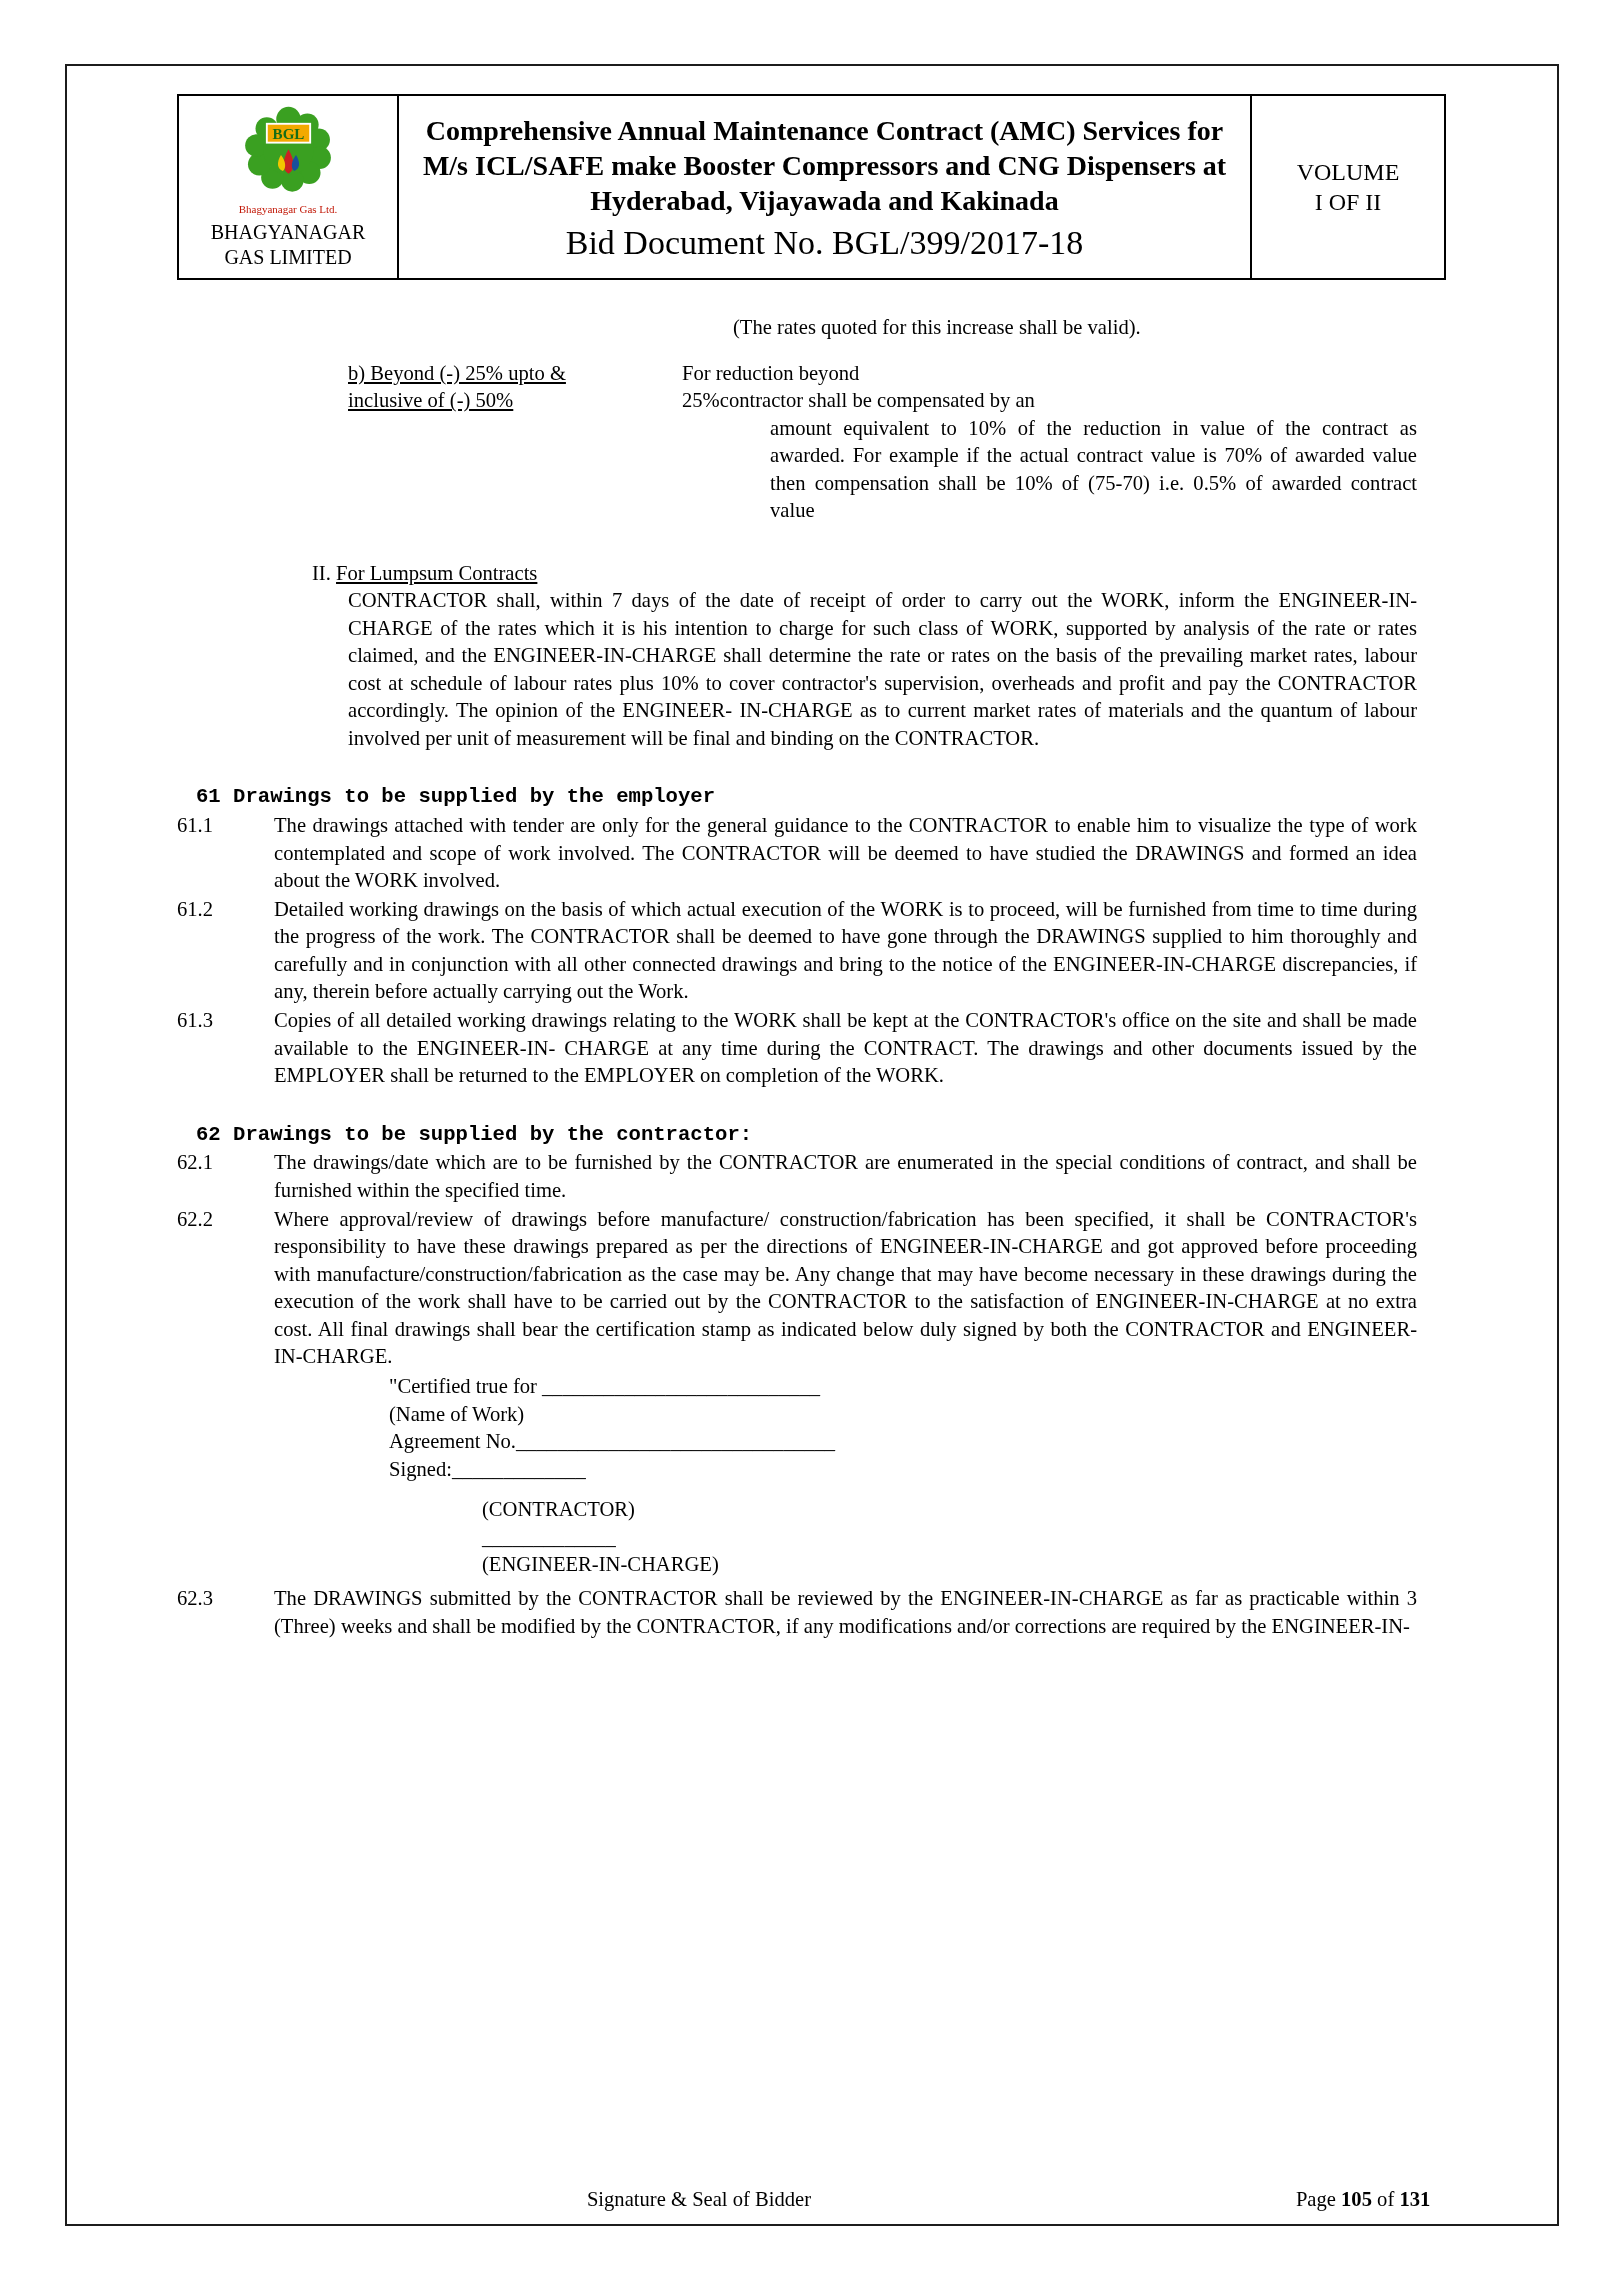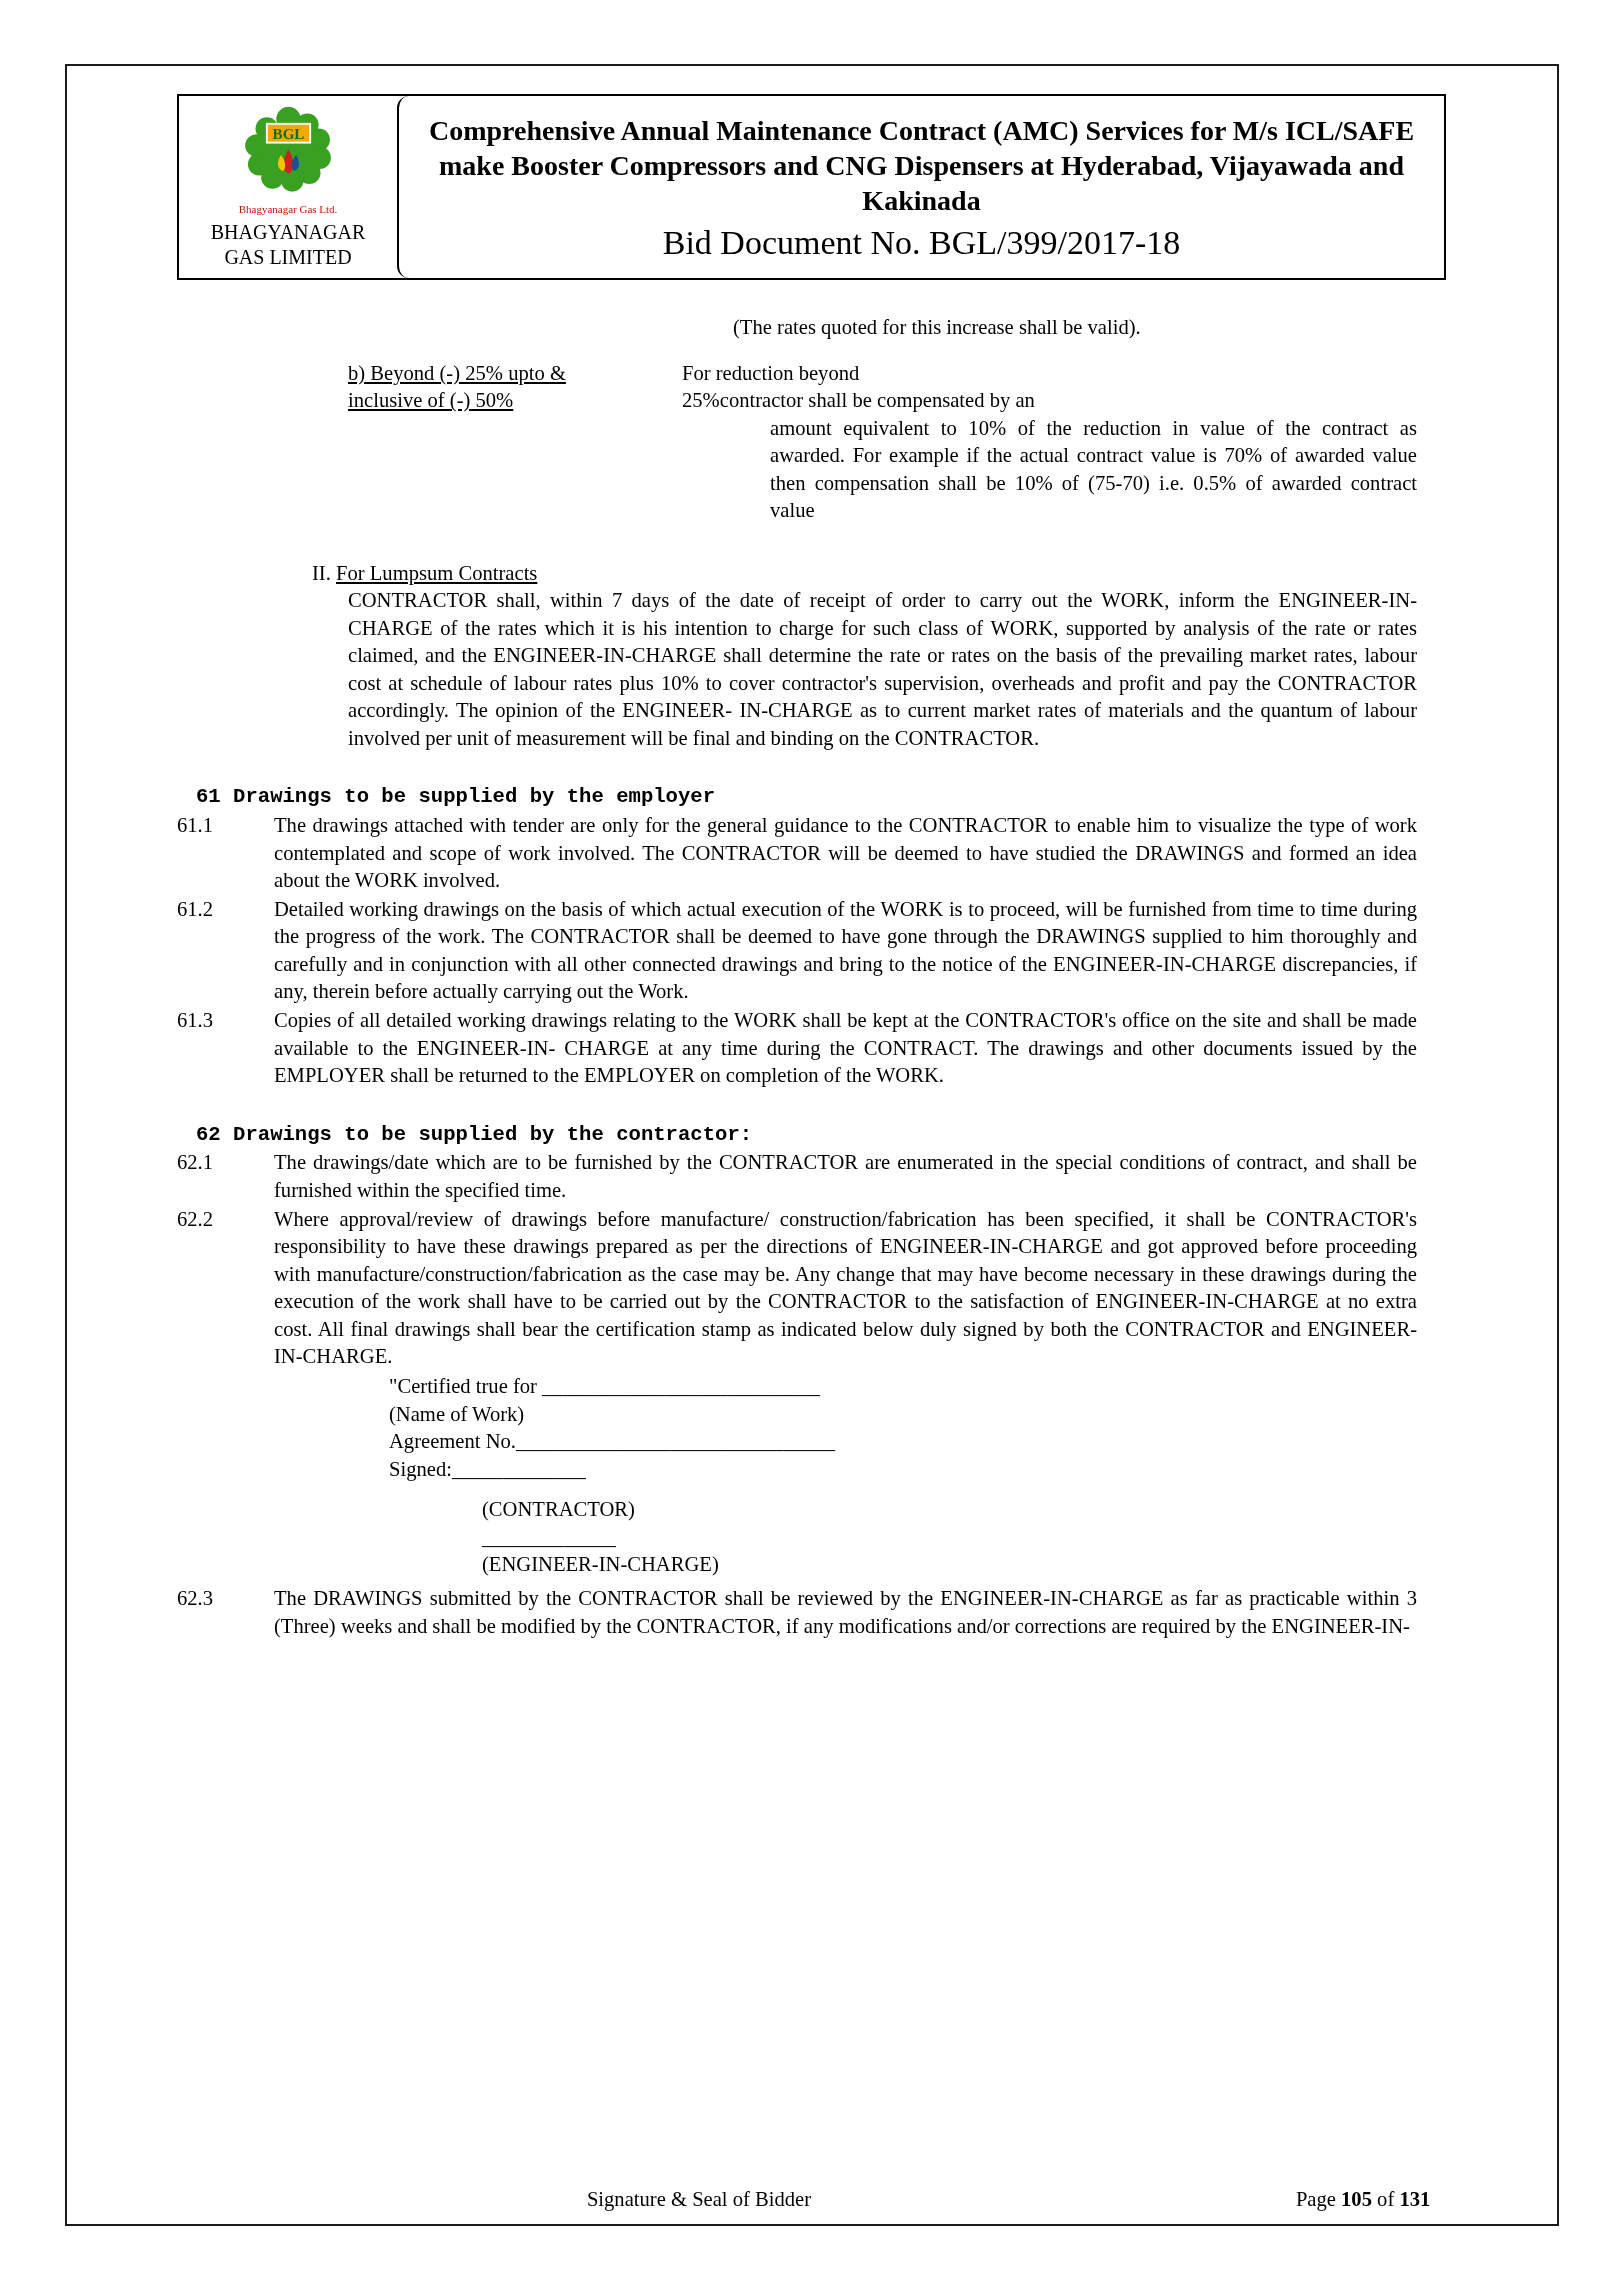--- a/index.html
+++ b/index.html
@@ -35,21 +35,20 @@
     border-radius: 9px;
   }
   .logo-svg { width: 97px; height: 98px; display: block; }
   .logo-sub { font-size: 11px; color: #c21807; line-height: 13px; margin-top: 1.3px; }
   .org-name { font-size: 20px; line-height: 25px; text-align: center; margin-top: 3.9px; }
   .title-cell {
     flex: 1;
     display: flex; flex-direction: column; align-items: center; justify-content: center;
     text-align: center;
     padding: 9.2px 14.4px;
-    border-radius: 12px;
   }
   .doc-title { font-weight: bold; font-size: 28px; line-height: 35px; }
   .bid-no { font-weight: normal; font-size: 34px; line-height: 34px; margin-top: 8px; }
   .vol-cell {
     width: 194px;
     display: flex; flex-direction: column; align-items: center; justify-content: center;
     font-size: 24px; line-height: 30px;
   }
   
   .rates-note { margin-top: 34px; margin-left: 556px; }
@@ -110,20 +109,24 @@
           <div>BHAGYANAGAR</div>
           <div>GAS LIMITED</div>
         </div>
       </div>
 
       <div class="hdr-cell title-cell">
         <div class="doc-title">Comprehensive Annual Maintenance Contract (AMC) Services for M/s ICL/SAFE make Booster Compressors and CNG Dispensers at Hyderabad, Vijayawada and Kakinada</div>
         <div class="bid-no">Bid Document No. BGL/399/2017-18</div>
       </div>
 
+      <div class="hdr-cell vol-cell">
+        <div>VOLUME</div>
+        <div>I OF II</div>
+      </div>
     </div>
 
     <div class="rates-note">(The rates quoted for this increase shall be valid).</div>
 
     <div class="clause-b">
       <div class="clause-b-label">
         <div>b) Beyond (-) 25% upto &amp;</div>
         <div>inclusive of (-) 50%</div>
       </div>
       <div class="clause-b-right">

